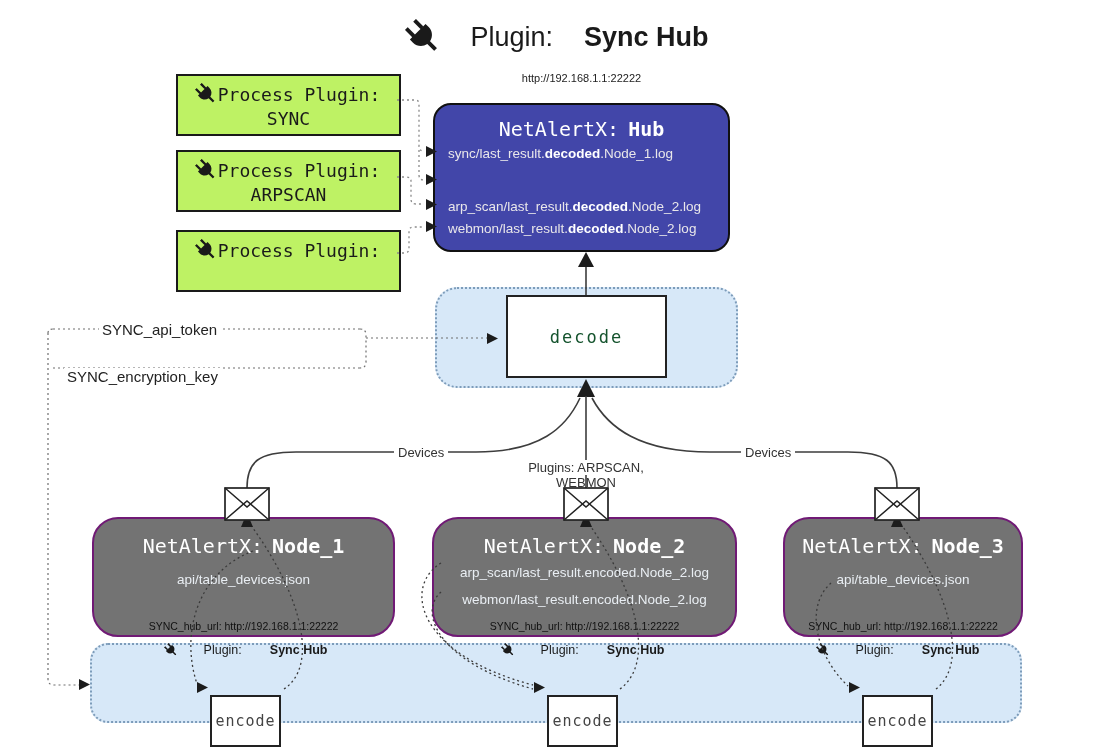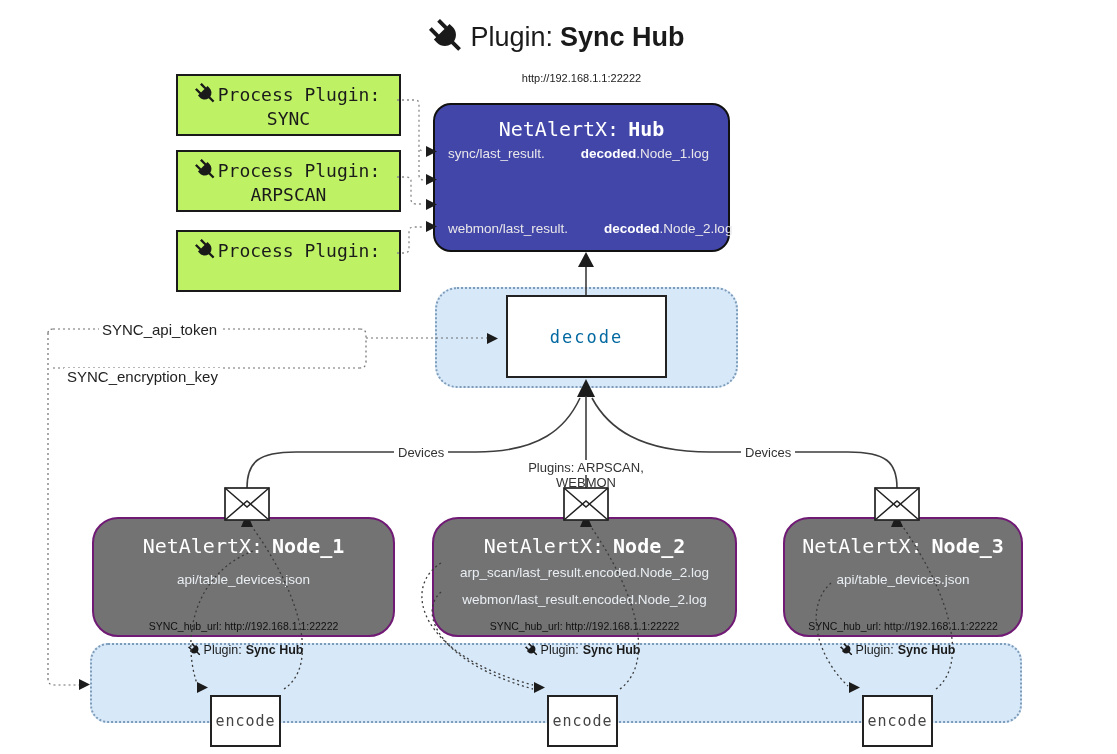--- a/index.html
+++ b/index.html
@@ -1,18 +1,18 @@
 <!DOCTYPE html>
 <html><head>
 <meta charset="utf-8">
 <style>
   html,body{margin:0;padding:0;background:#fff;}
   #stage{position:relative;width:1117px;height:754px;background:#ffffff;overflow:hidden;
          font-family:"Liberation Sans",sans-serif;color:#222;}
-  .abs{position:absolute;}
+  .abs{position:absolute;gap:24px;}
   
   .z1{z-index:1}.z2{z-index:2}.z6{z-index:6}
   svg.overlay{position:absolute;left:0;top:0;z-index:4;pointer-events:none;}
   
   .title{left:0;top:16px;width:1117px;height:42px;display:flex;align-items:center;justify-content:center;
          font-size:27px;color:#1a1a1a;}
   .title .plug{width:30px;height:36px;margin-right:8px;}
   .title b{margin-left:7px;}
   
   .plug{transform:rotate(-45deg);color:#1a1a1a;}
@@ -22,27 +22,27 @@
   .pbox .row1{display:flex;align-items:center;justify-content:center;margin-top:5px;height:26px;}
   .pbox .row1 .plug{width:18px;height:22px;margin-right:3px;flex:none;}
   .pbox .row2{text-align:center;height:24px;line-height:24px;}
   
   .hub{left:433px;top:103px;width:297px;height:149px;border-radius:18px;border:2px solid #111;
        box-sizing:border-box;background:#4246a9;}
   .hub-url{left:433px;top:72px;width:297px;text-align:center;font-size:11px;color:#222;}
   .hub-title{left:0;top:12px;width:100%;text-align:center;font-family:"DejaVu Sans Mono",monospace;
              font-size:20px;color:#fff;height:24px;line-height:24px;}
   .hub-log{left:13px;height:19px;line-height:19px;font-size:13.5px;color:#e9e7ea;white-space:nowrap;}
-  .hub-log b{color:#fff;margin-left:36px;}
+  .hub-log b{color:#fff;}
   
   .panel{background:#d7e8f8;border:2px dotted #7d9cba;box-sizing:border-box;}
   .decode-panel{left:435px;top:287px;width:303px;height:101px;border-radius:22px;}
   .decode-box{left:506px;top:295px;width:161px;height:83px;background:#fff;border:2px solid #222;
               box-sizing:border-box;display:flex;align-items:center;justify-content:center;
-              font-family:"DejaVu Sans Mono",monospace;font-size:17px;letter-spacing:2px;color:#0369a1;}
+              font-family:"DejaVu Sans Mono",monospace;font-size:17px;letter-spacing:2px;color:#14532d;}
   
   .keylbl{background:#fff;padding:0 3px;font-size:15px;color:#222;height:18px;line-height:18px;}
   
   .edgelbl{background:#fff;padding:0 4px;font-size:13px;color:#333;height:15px;line-height:15px;text-align:center;}
   
   .node{border-radius:26px;border:2px solid #701a75;box-sizing:border-box;background:#737373;top:517px;height:120px;}
   .n-title{left:0;top:15px;width:100%;text-align:center;font-family:"DejaVu Sans Mono",monospace;
            font-size:20px;color:#fff;height:24px;line-height:24px;white-space:nowrap;}
   .n-file{left:0;width:100%;text-align:center;font-size:13.5px;color:#e9eef3;height:20px;line-height:20px;white-space:nowrap;}
   .n-footer{left:0;top:100px;width:100%;text-align:center;font-size:10.5px;color:#111;height:14px;line-height:14px;white-space:nowrap;}
@@ -112,20 +112,21 @@
       <span>Process Plugin:</span>
     </div>
   </div>
 
   <div class="abs hub-url z2">http://192.168.1.1:22222</div>
   <div class="abs hub z2">
     <div class="abs hub-title">
       <span class="t-prefix">NetAlertX:</span><b>Hub</b>
     </div>
     <div class="abs hub-log" style="top:39px"><span>sync/last_result.</span><b>decoded</b><span>.Node_1.log</span></div>
+    <div class="abs hub-log" style="top:92px"><span>arp_scan/last_result.</span><b>decoded</b><span>.Node_2.log</span></div>
     <div class="abs hub-log" style="top:114px"><span>webmon/last_result.</span><b>decoded</b><span>.Node_2.log</span></div>
   </div>
 
   <div class="abs panel decode-panel z1"></div>
   <div class="abs decode-box z2">decode</div>
 
   <div class="abs keylbl z6" style="left:99px;top:321px">SYNC_api_token</div>
   <div class="abs keylbl z6" style="left:64px;top:368px">SYNC_encryption_key</div>
 
   <div class="abs edgelbl z6" style="left:394px;top:445px">Devices</div>

